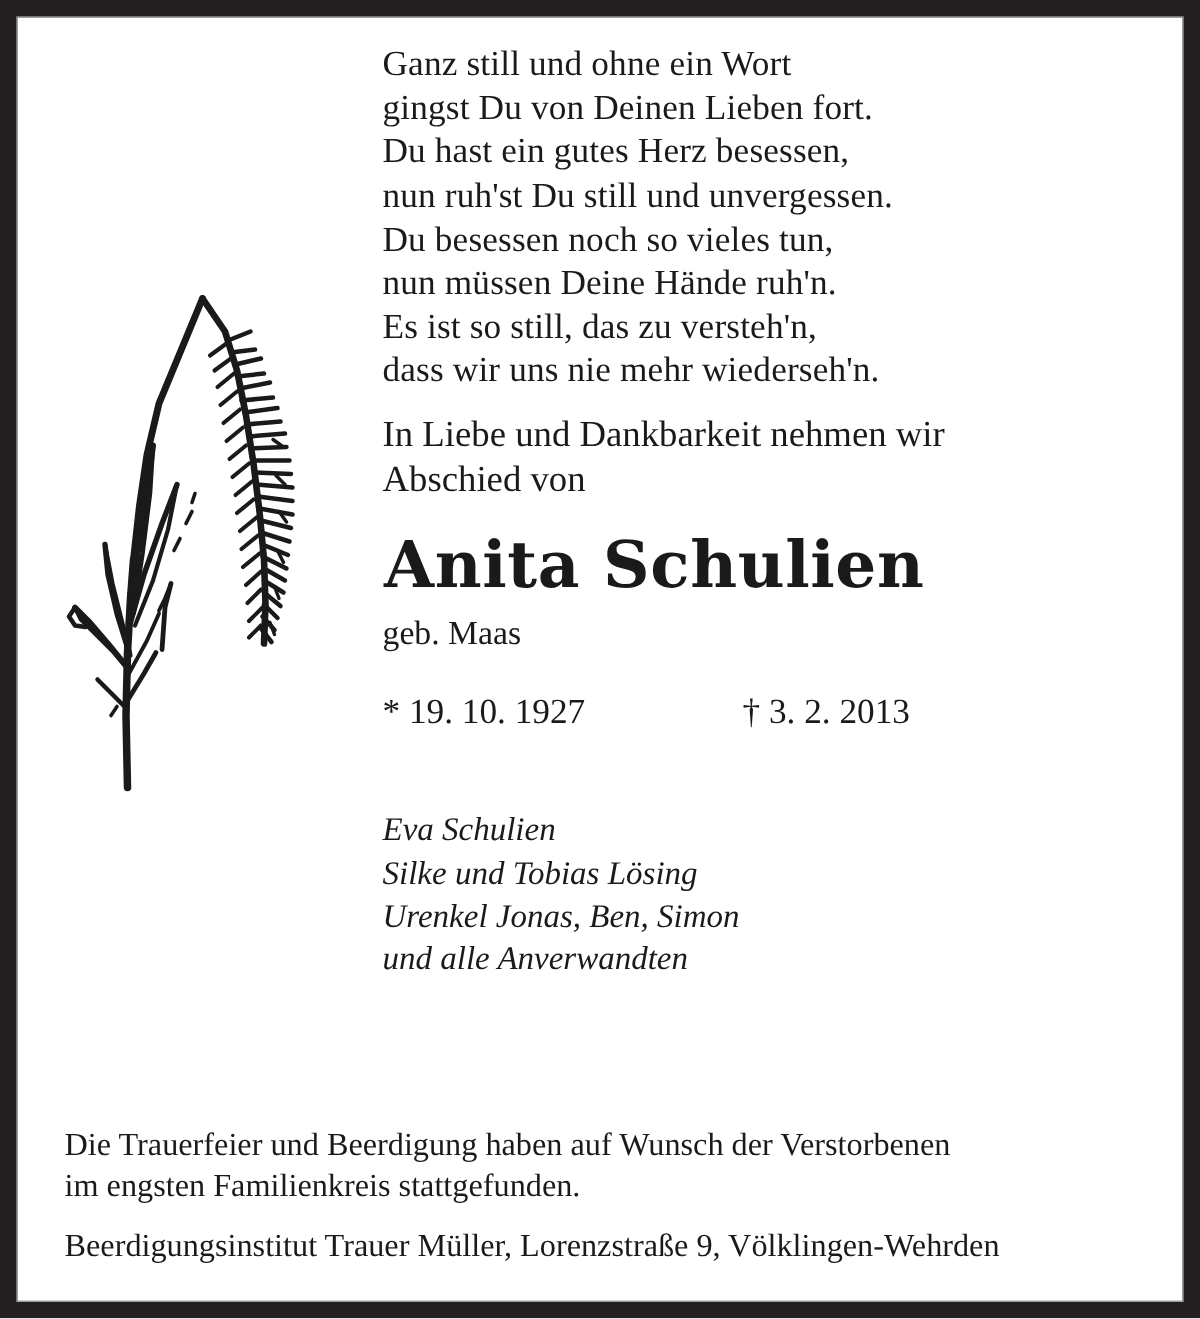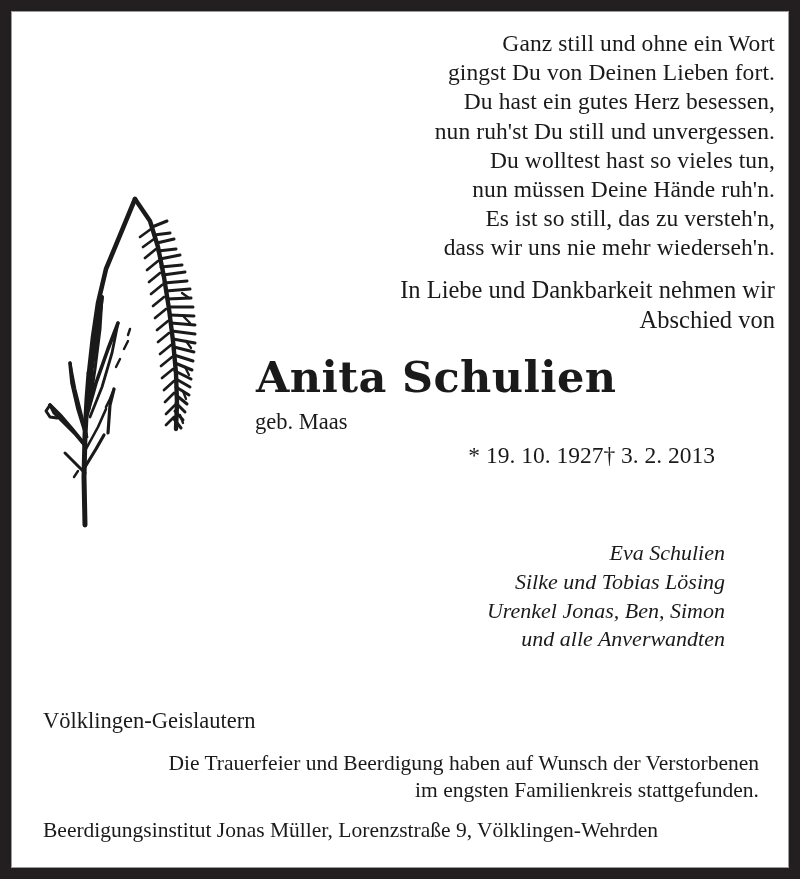--- a/index.html
+++ b/index.html
@@ -33,21 +33,20 @@
     box-sizing: border-box;
     border: 1px solid #9c9a9b;
     pointer-events: none;
   }
 
   .content {
     position: absolute;
     left: 12px; top: 12px;
     width: 776px;
     height: 855px;
-    text-align: right;
   }
 
   
   .poem {
     position: absolute;
     left: 243px;
     top: 17px;
     width: 520px;
     font-size: 23.5px;
     line-height: 29.2px;
@@ -92,21 +91,21 @@
     top: 428px;
     width: 460px;
     font-size: 23.5px;
     line-height: 30px;
     white-space: nowrap;
   }
   .dates .birth {
     display: inline-block;
     width: 240px;
   }
-  .dates .death { display: inline-block; }
+  .dates .death { display: inline-block; margin-top: 20px; }
 
   
   .mourn-head {
     position: absolute;
     left: 243px;
     top: 490px;
     font-size: 23.5px;
     line-height: 29px;
     white-space: nowrap;
   }
@@ -257,21 +256,21 @@
           </g>
         </g>
       </svg>
     </div>
 
     <div class="poem">
       <div>Ganz still und ohne ein Wort</div>
       <div>gingst Du von Deinen Lieben fort.</div>
       <div>Du hast ein gutes Herz besessen,</div>
       <div>nun ruh'st Du still und unvergessen.</div>
-      <div>Du wolltest hast so vieles tun,</div>
+      <div>Du besessen noch so vieles tun,</div>
       <div>nun müssen Deine Hände ruh'n.</div>
       <div>Es ist so still, das zu versteh'n,</div>
       <div>dass wir uns nie mehr wiederseh'n.</div>
     </div>
 
     <div class="dedication">
       <div>In Liebe und Dankbarkeit nehmen wir</div>
       <div>Abschied von</div>
     </div>
 
@@ -282,24 +281,23 @@
       <span class="birth">* 19. 10. 1927</span><span class="death">† 3. 2. 2013</span>
     </div>
 
     <div class="mourners">
       <div>Eva Schulien</div>
       <div>Silke und Tobias Lösing</div>
       <div>Urenkel Jonas, Ben, Simon</div>
       <div>und alle Anverwandten</div>
     </div>
 
-    <div class="place">Völklingen-Geislautern</div>
     <div class="ceremony">
       <div>Die Trauerfeier und Beerdigung haben auf Wunsch der Verstorbenen</div>
       <div>im engsten Familienkreis stattgefunden.</div>
     </div>
-    <div class="institute">Beerdigungsinstitut Jonas Müller, Lorenzstraße 9, Völklingen-Wehrden</div>
+    <div class="institute">Beerdigungsinstitut Trauer Müller, Lorenzstraße 9, Völklingen-Wehrden</div>
 
   </div>
 
   <div class="frame-inner"></div>
   <div class="frame-outer"></div>
 </div>
 
 </body></html>

